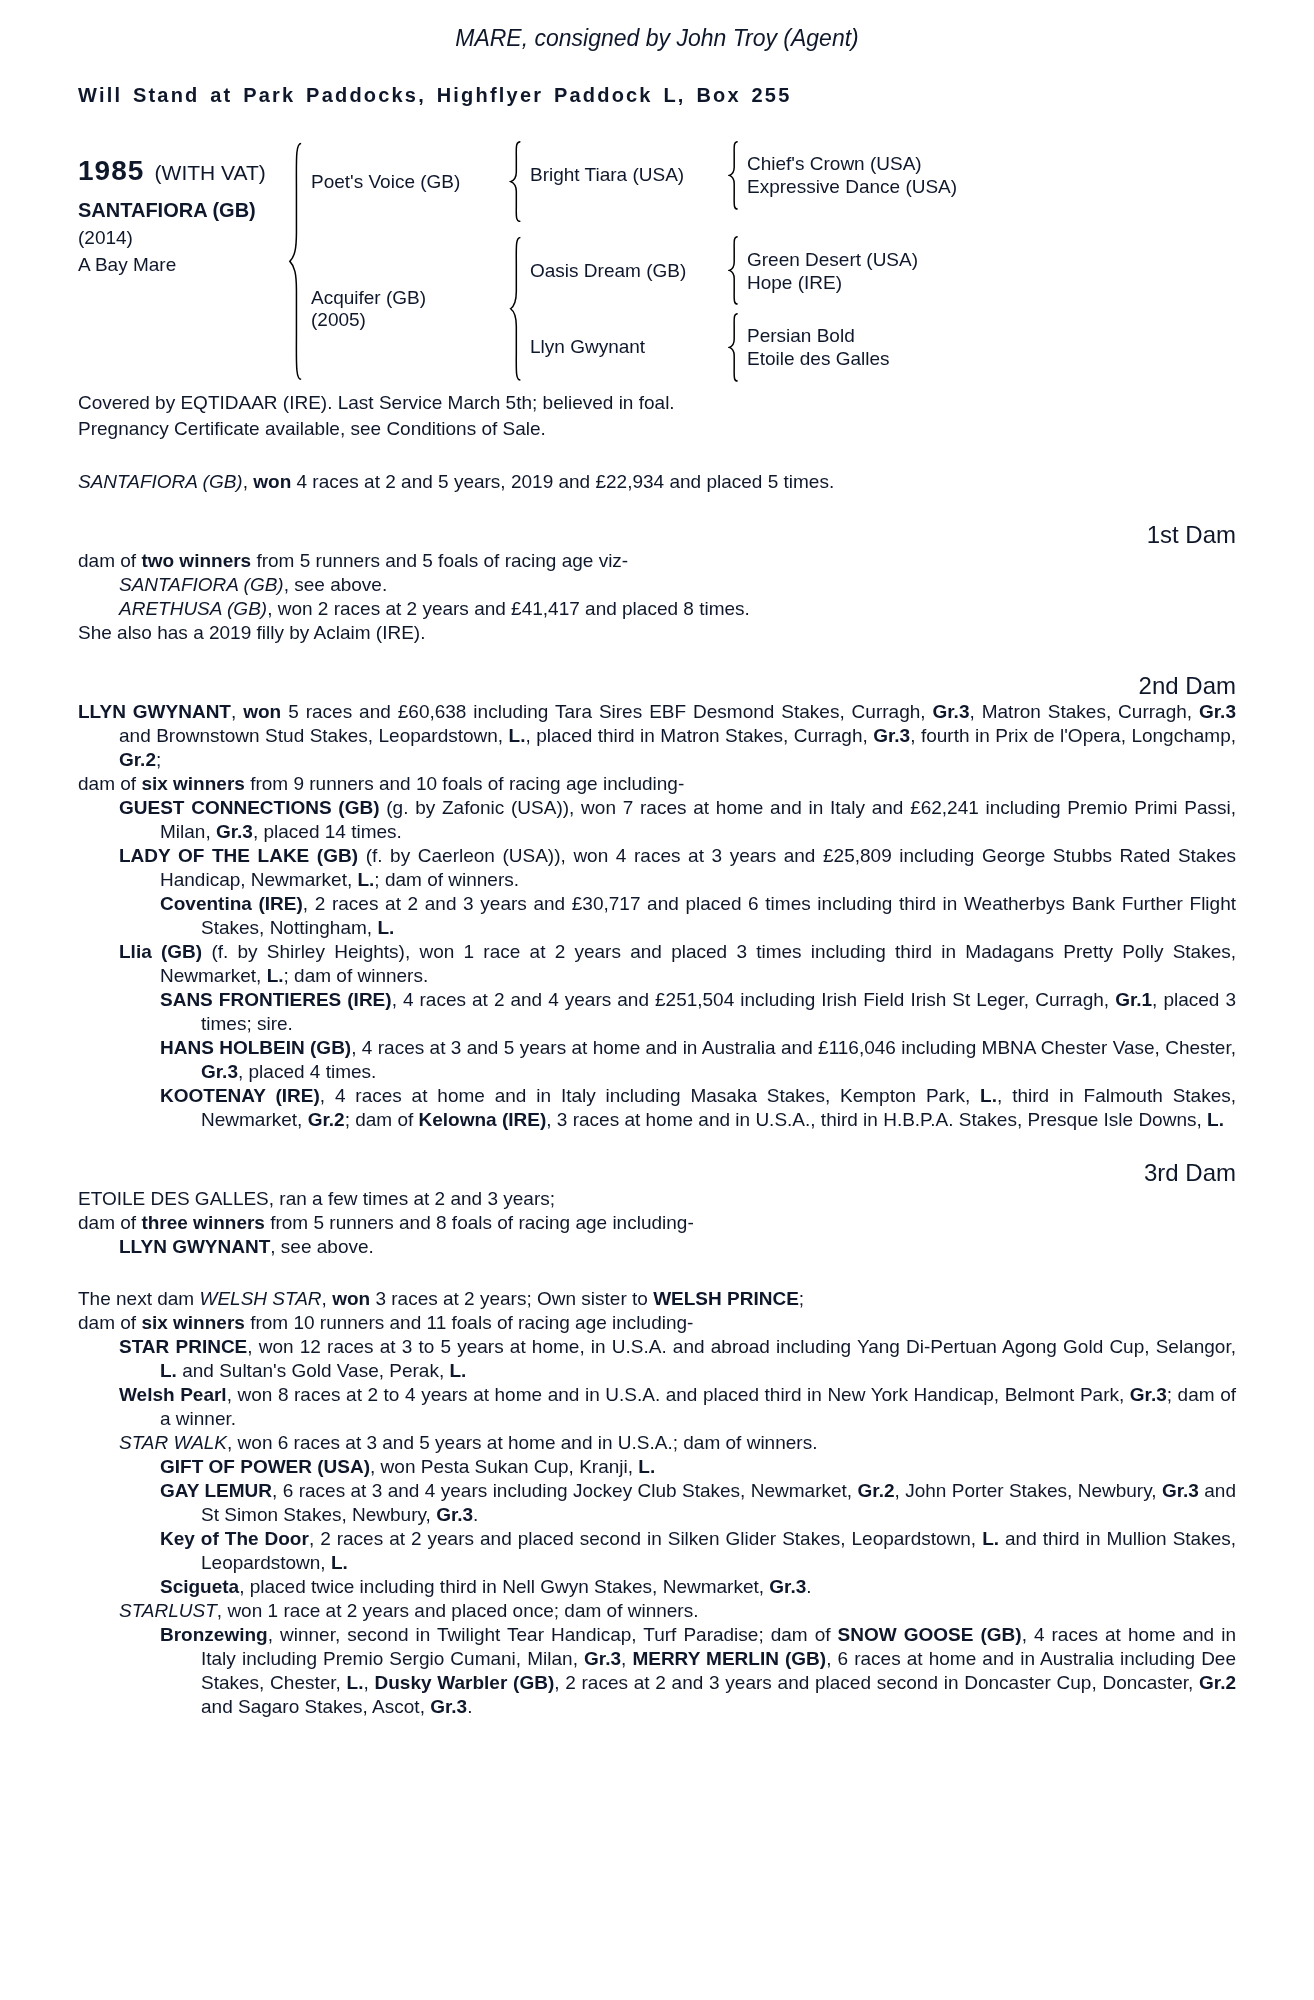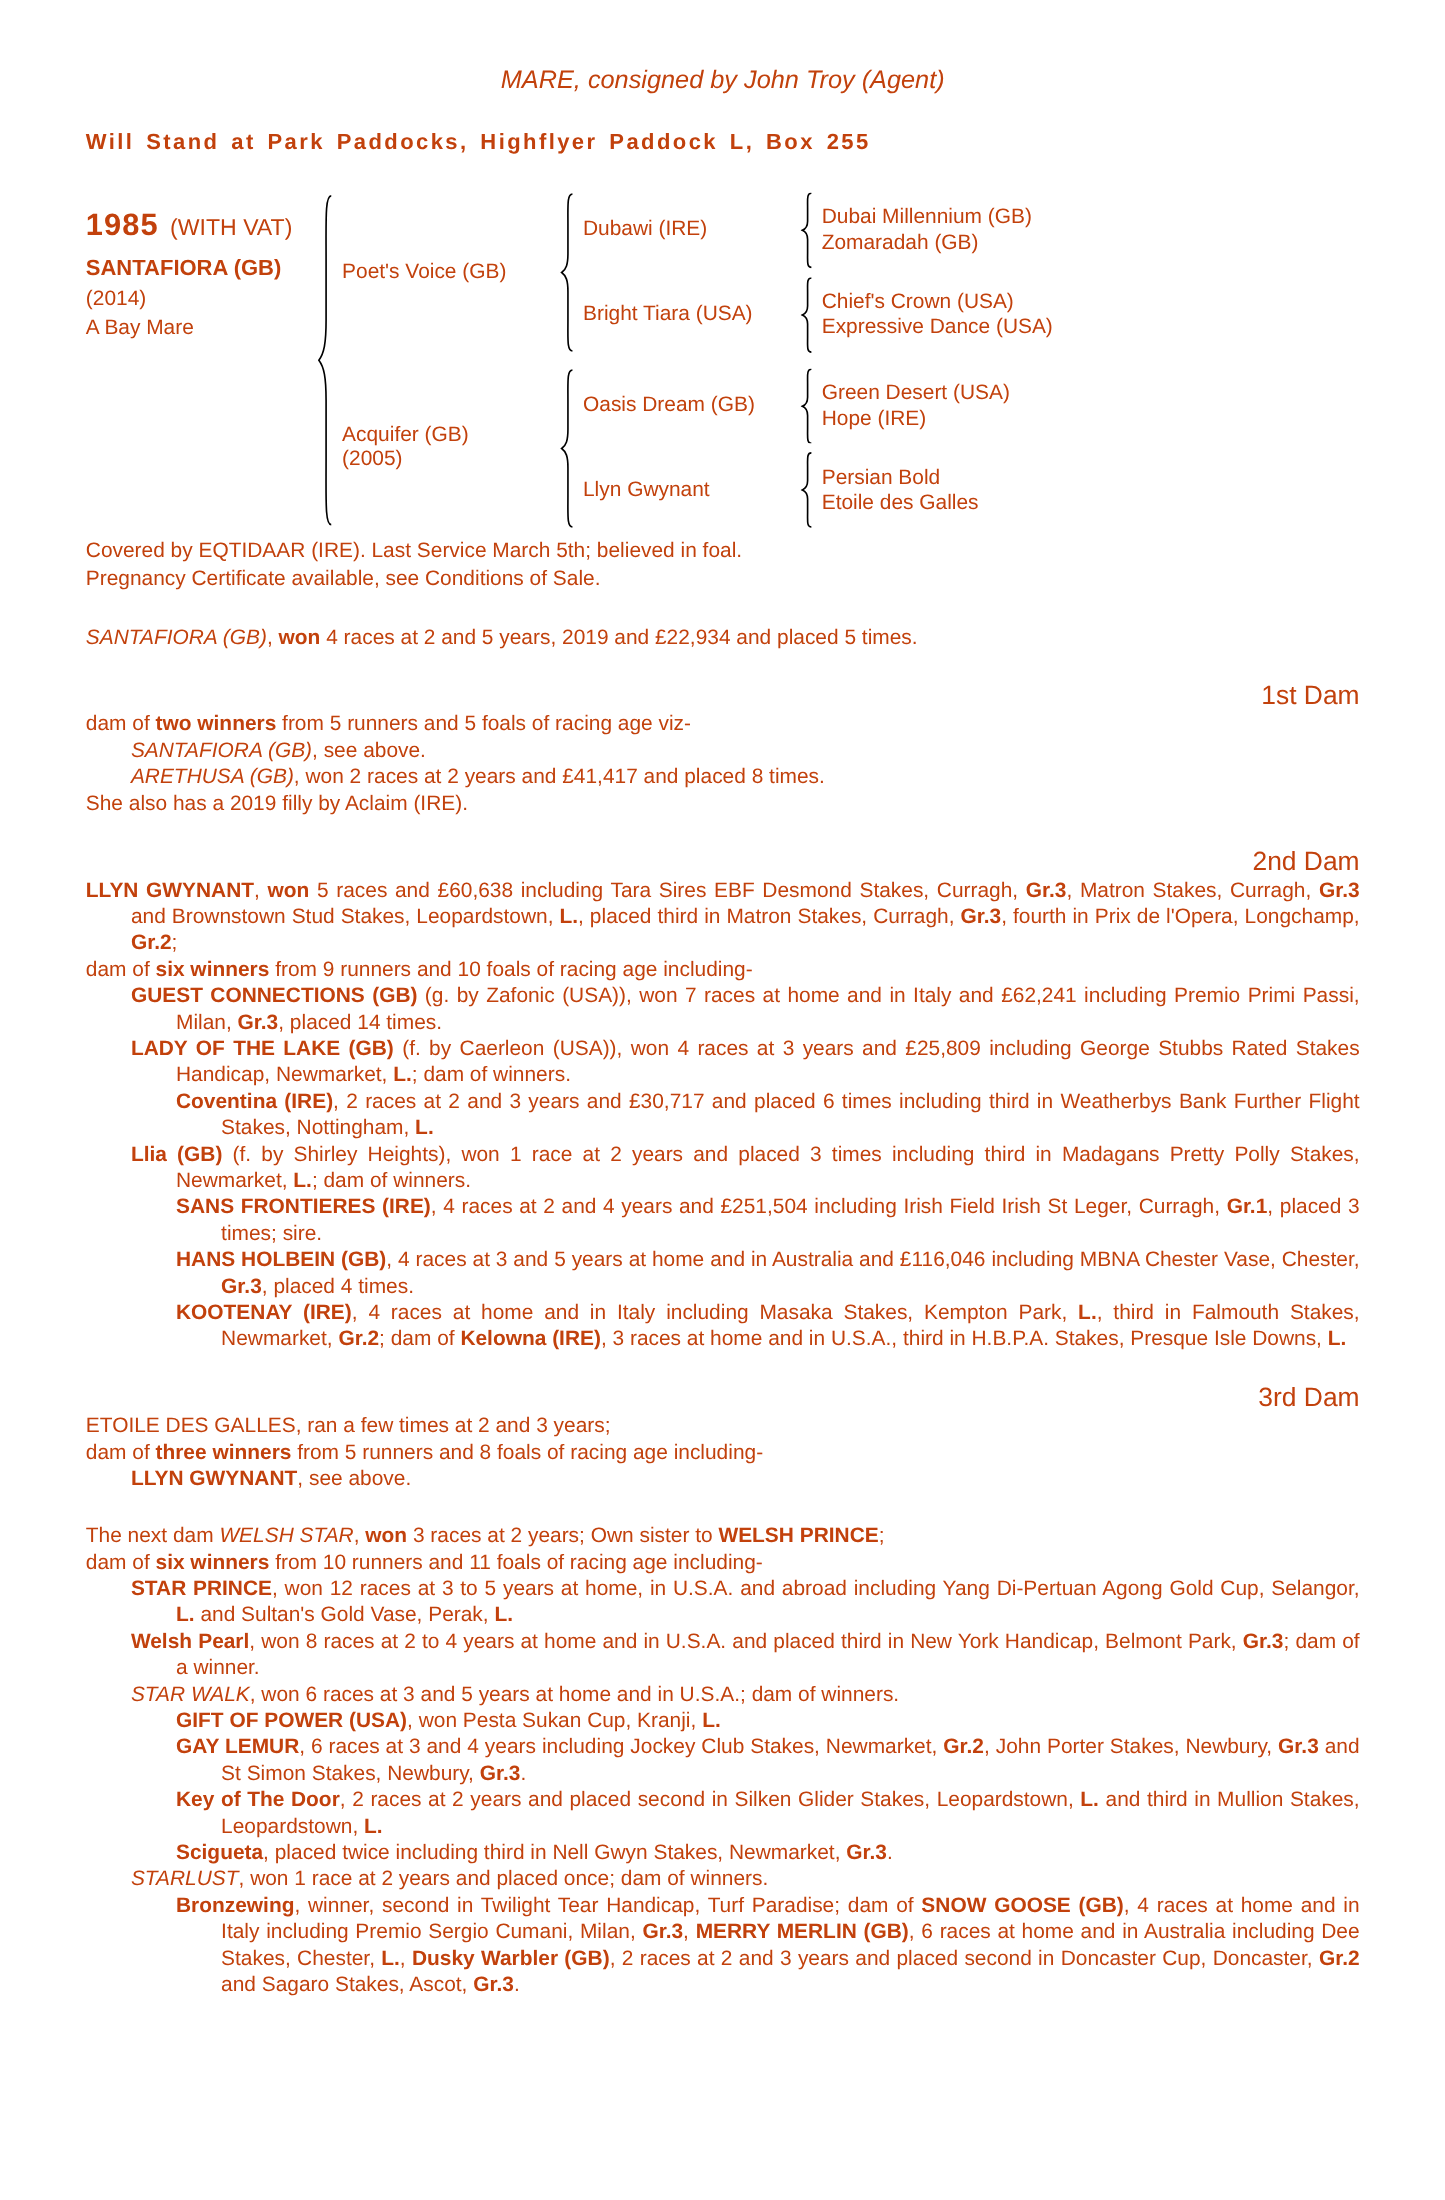--- a/index.html
+++ b/index.html
@@ -1,25 +1,25 @@
 <!DOCTYPE html>
 <html><head>
 <meta charset="utf-8">
 <style>
   html, body { margin: 0; padding: 0; background: #e8e8e8; }
   .page {
     width: 1314px;
     min-height: 2000px;
     margin: 0 auto;
     background: #ffffff;
-    color: #c2410c;
+    color: #0f172a;
     font-family: "Liberation Sans", sans-serif;
     font-size: 19px;
     box-sizing: border-box;
-    padding: 58px 78px 60px 78px;
+    padding: 24px 78px 60px 78px;
   }
 
   
   .header-title {
     text-align: center;
     font-style: italic;
     font-size: 23px;
     line-height: 28px;
     margin-bottom: 32px;
   }
@@ -102,32 +102,20 @@
         <div class="parent-block">
           <div class="name-cell w190">
             <div class="ped-name">Poet's Voice (GB)</div>
           </div>
           <svg class="brace brace-md" viewBox="0 0 16 100" preserveAspectRatio="none">
             <path d="M14,1 C8,1 9,8 9,20 L9,38 C9,45 7,48 2,50 C7,52 9,55 9,62 L9,80 C9,92 8,99 14,99" fill="none" stroke="#000" stroke-width="1.5" vector-effect="non-scaling-stroke"></path>
           </svg>
           <div class="gen3col">
             <div class="gp-block">
               <div class="name-cell w190">
-                <div class="ped-name">Dubawi (IRE)</div>
-              </div>
-              <svg class="brace brace-sm" viewBox="0 0 16 100" preserveAspectRatio="none">
-                <path d="M14,1 C8,1 9,8 9,20 L9,38 C9,45 7,48 2,50 C7,52 9,55 9,62 L9,80 C9,92 8,99 14,99" fill="none" stroke="#000" stroke-width="1.5" vector-effect="non-scaling-stroke"></path>
-              </svg>
-              <div class="gen4col">
-                <div class="ped-name">Dubai Millennium (GB)</div>
-                <div class="ped-name">Zomaradah (GB)</div>
-              </div>
-            </div>
-            <div class="gp-block">
-              <div class="name-cell w190">
                 <div class="ped-name">Bright Tiara (USA)</div>
               </div>
               <svg class="brace brace-sm" viewBox="0 0 16 100" preserveAspectRatio="none">
                 <path d="M14,1 C8,1 9,8 9,20 L9,38 C9,45 7,48 2,50 C7,52 9,55 9,62 L9,80 C9,92 8,99 14,99" fill="none" stroke="#000" stroke-width="1.5" vector-effect="non-scaling-stroke"></path>
               </svg>
               <div class="gen4col">
                 <div class="ped-name">Chief's Crown (USA)</div>
                 <div class="ped-name">Expressive Dance (USA)</div>
               </div>
             </div>

